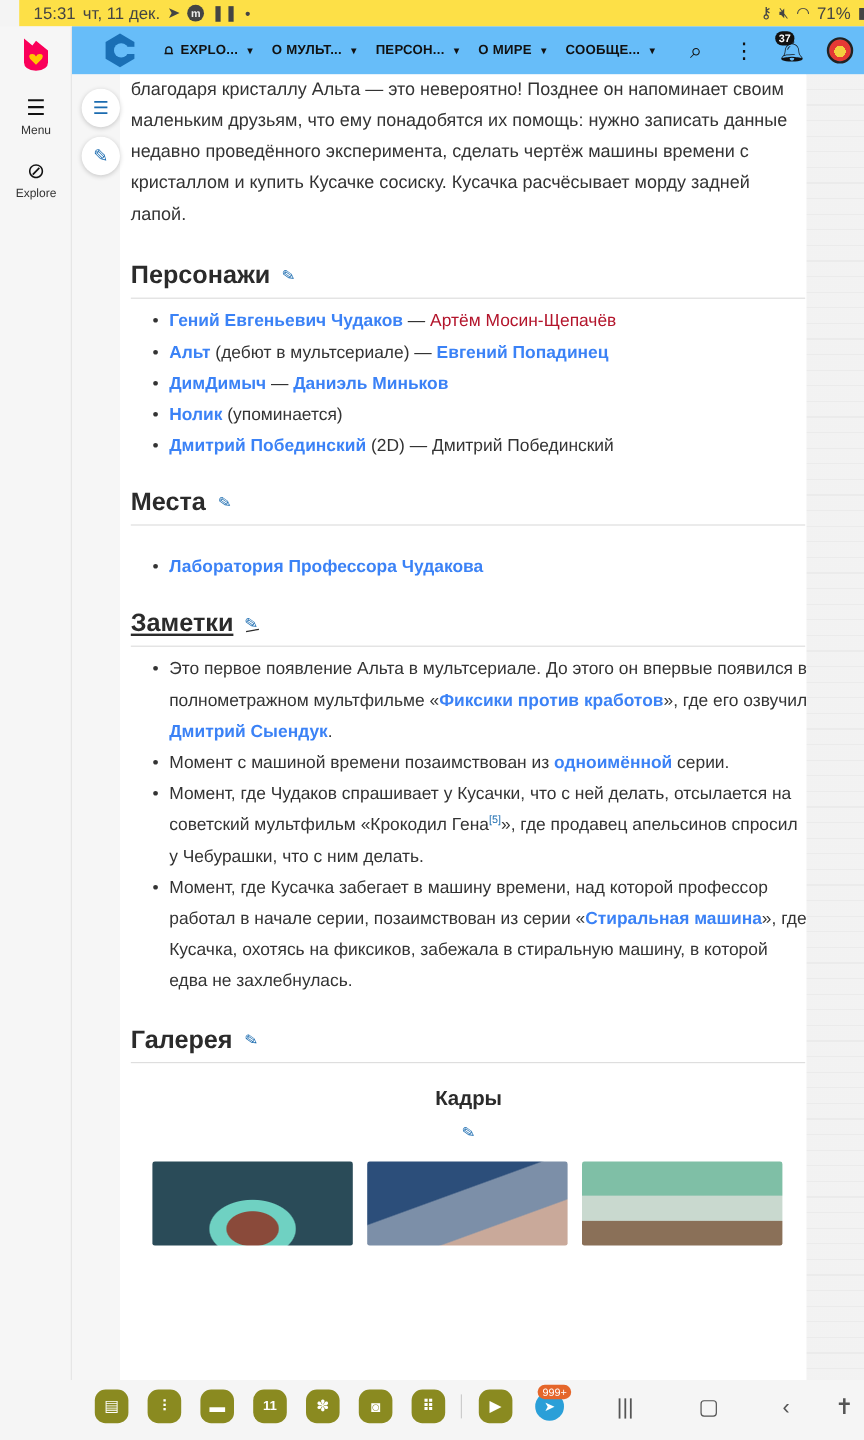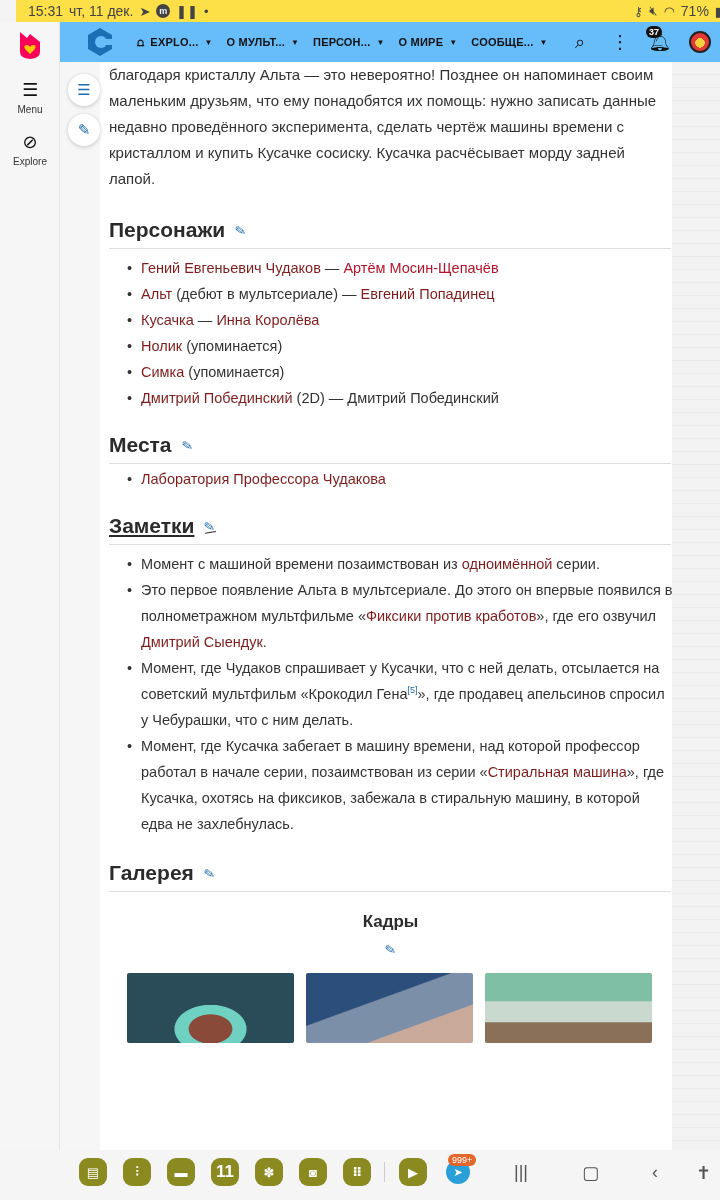--- a/index.html
+++ b/index.html
@@ -34,21 +34,21 @@
 
   
   .content { position: absolute; left: 100px; top: 62px; width: 572px; height: 1088px; background: #fff; overflow: hidden; padding: 0 0 0 9px; }
   .para { font-size: 15px; line-height: 26px; color: #333; width: 560px; }
   .h2 { font-size: 21px; font-weight: bold; color: #2b2b2b; border-bottom: 1px solid #dedede; padding-bottom: 6px; display: flex; align-items: center; gap: 10px; width: 562px; }
   .h3 { font-size: 17px; font-weight: bold; color: #2b2b2b; display: flex; align-items: center; gap: 10px; flex-direction: column; }
   .edit-pen { color: #1c6cb0; font-size: 13px; transform: rotate(-10deg); }
   ul.list { list-style: none; margin-left: 18px; }
   ul.list li { font-size: 14.5px; line-height: 26px; color: #333; position: relative; padding-left: 14px; }
   ul.list li::before { content: "•"; position: absolute; left: 0; top: 0; color: #333; }
-  a.lnk { color: #7f1d1d; text-decoration: none; }
+  a.lnk { color: #3b82f6; text-decoration: none; font-weight: bold; }
   a.red { color: #b3142b; text-decoration: none; }
   sup { font-size: 9px; color: #1c6cb0; vertical-align: super; line-height: 0; }
 
   
   .fab { position: absolute; width: 32px; height: 32px; border-radius: 50%; background: #fff; box-shadow: 0 1px 4px rgba(0,0,0,0.2); display: flex; align-items: center; justify-content: center; color: #1c6cb0; font-size: 15px; }
 
   
   .thumbs { display: flex; gap: 12px; margin-left: 18px; }
   .thumb { width: 167px; height: 70px; border-radius: 2px; }
   .t1 { background: radial-gradient(ellipse at 50% 80%, #8a4a3a 0 18%, #6fd1c2 19% 30%, #2a4b58 31% 100%); }
@@ -154,41 +154,40 @@
 <div class="content">
   <p class="para" style="margin-top:0;">благодаря кристаллу Альта — это невероятно! Позднее он напоминает своим маленьким друзьям, что ему понадобятся их помощь: нужно записать данные недавно проведённого эксперимента, сделать чертёж машины времени с кристаллом и купить Кусачке сосиску. Кусачка расчёсывает морду задней лапой.</p>
 
   <div class="h2" style="margin-top:26px;">
     <span>Персонажи</span>
     <span class="edit-pen">✎</span>
   </div>
   <ul class="list" style="margin-top:6px;">
     <li><a class="lnk">Гений Евгеньевич Чудаков</a><span> — </span><a class="red">Артём Мосин-Щепачёв</a></li>
     <li><a class="lnk">Альт</a><span> (дебют в мультсериале)</span><span> — </span><a class="lnk">Евгений Попадинец</a></li>
-    <li><a class="lnk">Кусачка</a><span> — </span><a class="lnk">Инна Королёва</a></li>
+    <li><a class="lnk">ДимДимыч</a><span> — </span><a class="lnk">Даниэль Миньков</a></li>
     <li><a class="lnk">Нолик</a><span> (упоминается)</span></li>
-    <li><a class="lnk">Симка</a><span> (упоминается)</span></li>
     <li><a class="lnk">Дмитрий Побединский</a><span> (2D)</span><span> — </span><span>Дмитрий Побединский</span></li>
   </ul>
 
   <div class="h2" style="margin-top:22px;">
     <span>Места</span>
     <span class="edit-pen">✎</span>
   </div>
-  <ul class="list" style="margin-top:2px;">
+  <ul class="list" style="margin-top:22px;">
     <li><a class="lnk">Лаборатория Профессора Чудакова</a></li>
   </ul>
 
   <div class="h2" style="margin-top:22px;text-decoration:underline;">
     <span>Заметки</span>
     <span class="edit-pen">✎</span>
   </div>
   <ul class="list" style="margin-top:6px; width:548px;">
+    <li><span>Это первое появление Альта в мультсериале. До этого он впервые появился в полнометражном мультфильме «</span><a class="lnk">Фиксики против кработов</a><span>», где его озвучил </span><a class="lnk">Дмитрий Сыендук</a><span>.</span></li>
     <li><span>Момент с машиной времени позаимствован из </span><a class="lnk">одноимённой</a><span> серии.</span></li>
-    <li><span>Это первое появление Альта в мультсериале. До этого он впервые появился в полнометражном мультфильме «</span><a class="lnk">Фиксики против кработов</a><span>», где его озвучил </span><a class="lnk">Дмитрий Сыендук</a><span>.</span></li>
     <li><span>Момент, где Чудаков спрашивает у Кусачки, что с ней делать, отсылается на советский мультфильм «Крокодил Гена</span><sup>[5]</sup><span>», где продавец апельсинов спросил у Чебурашки, что с ним делать.</span></li>
     <li><span>Момент, где Кусачка забегает в машину времени, над которой профессор работал в начале серии, позаимствован из серии «</span><a class="lnk">Стиральная машина</a><span>», где Кусачка, охотясь на фиксиков, забежала в стиральную машину, в которой едва не захлебнулась.</span></li>
   </ul>
 
   <div class="h2" style="margin-top:24px;">
     <span>Галерея</span>
     <span class="edit-pen">✎</span>
   </div>
   <div class="h3" style="margin-top:20px;">
     <span>Кадры</span>
@@ -226,21 +225,21 @@
   <div class="tb-close">
       <span>✕</span>
     </div>
 </div>
 
 <div class="dock">
   <div class="dock-app" style="left:79px;">▤</div>
   <div class="dock-app" style="left:123px;">⫶</div>
   <div class="dock-app" style="left:167px;">▬</div>
   <div class="dock-app" style="left:211px;">
-      <span style="font-size:17px;">11</span>
+      <span style="font-size:11px;">11</span>
     </div>
   <div class="dock-app" style="left:255px;">✽</div>
   <div class="dock-app" style="left:299px;">◙</div>
   <div class="dock-app" style="left:343px;">⠿</div>
   <div class="dock-sep"></div>
   <div class="dock-app" style="left:399px;">▶</div>
   <div class="tg">➤</div>
   <span class="tg-badge">999+</span>
   <span class="sysnav" style="left:514px;">|||</span>
   <span class="sysnav" style="left:582px;">▢</span>

